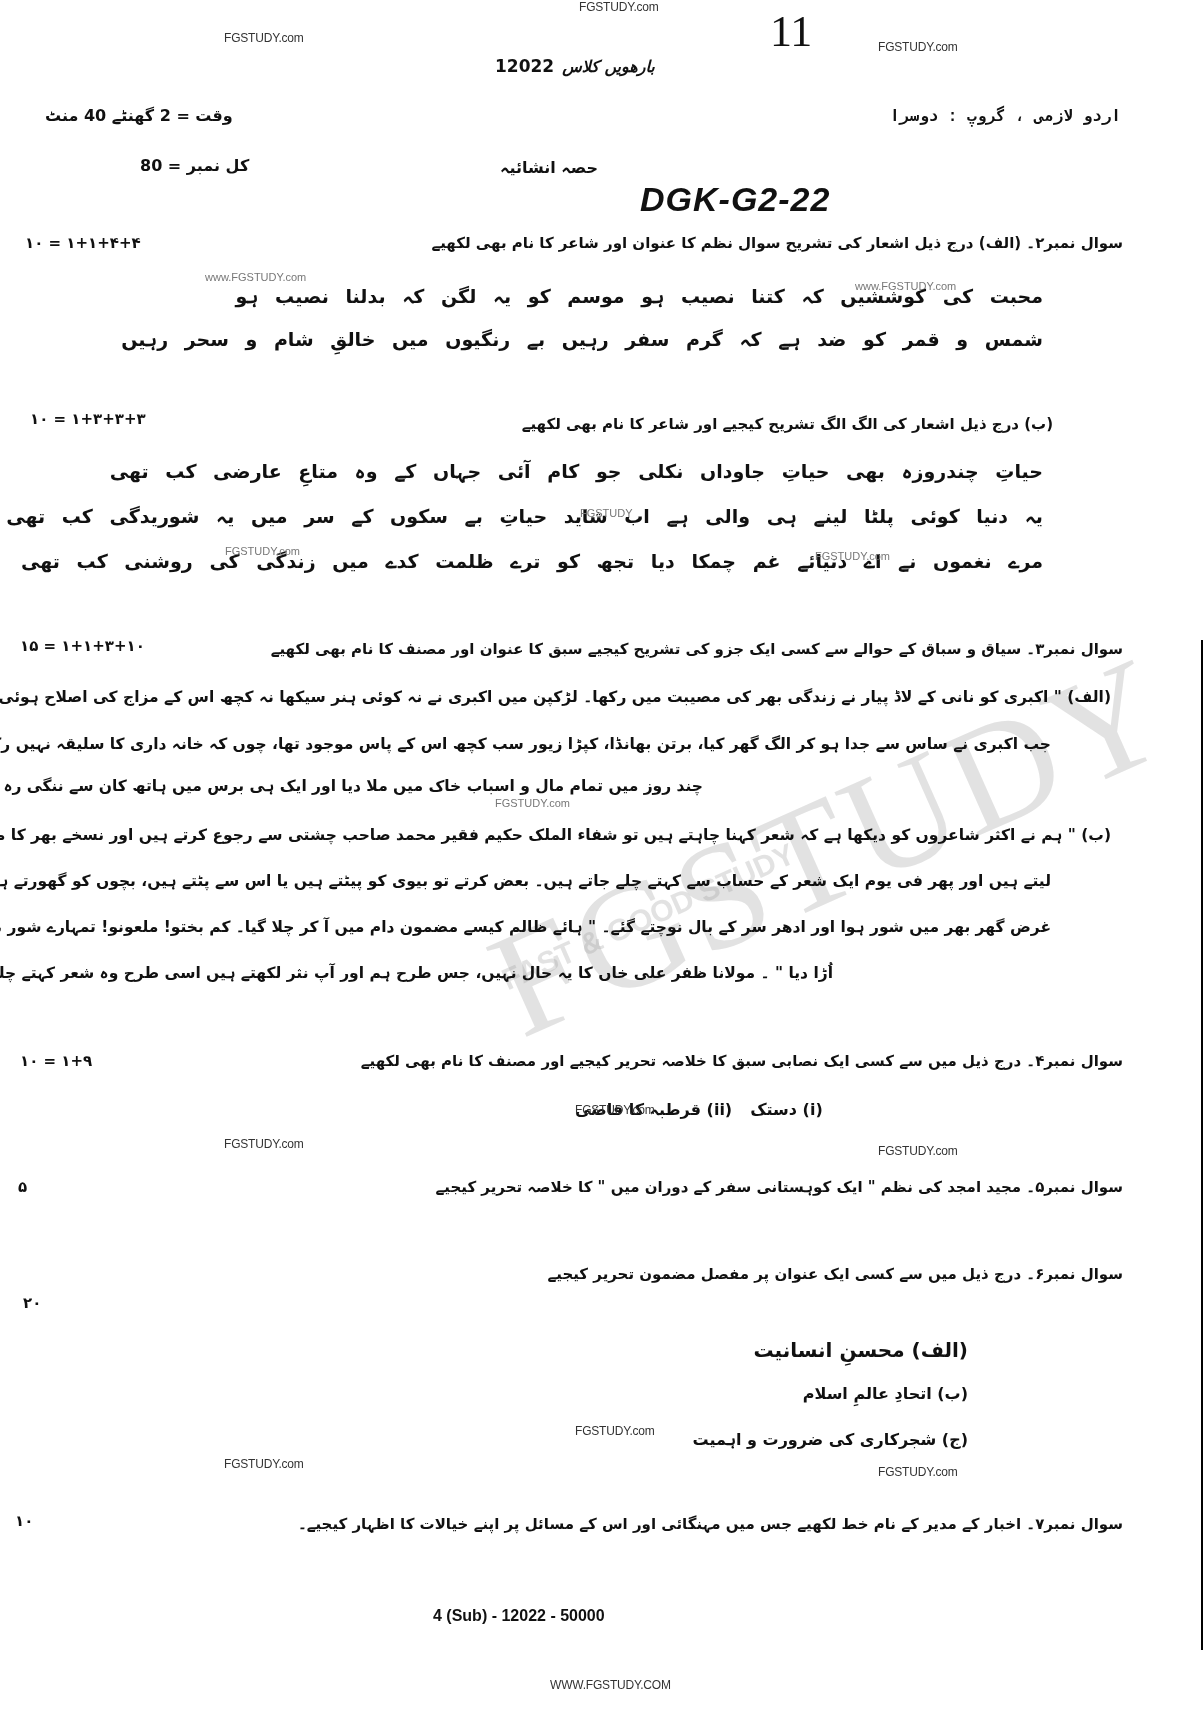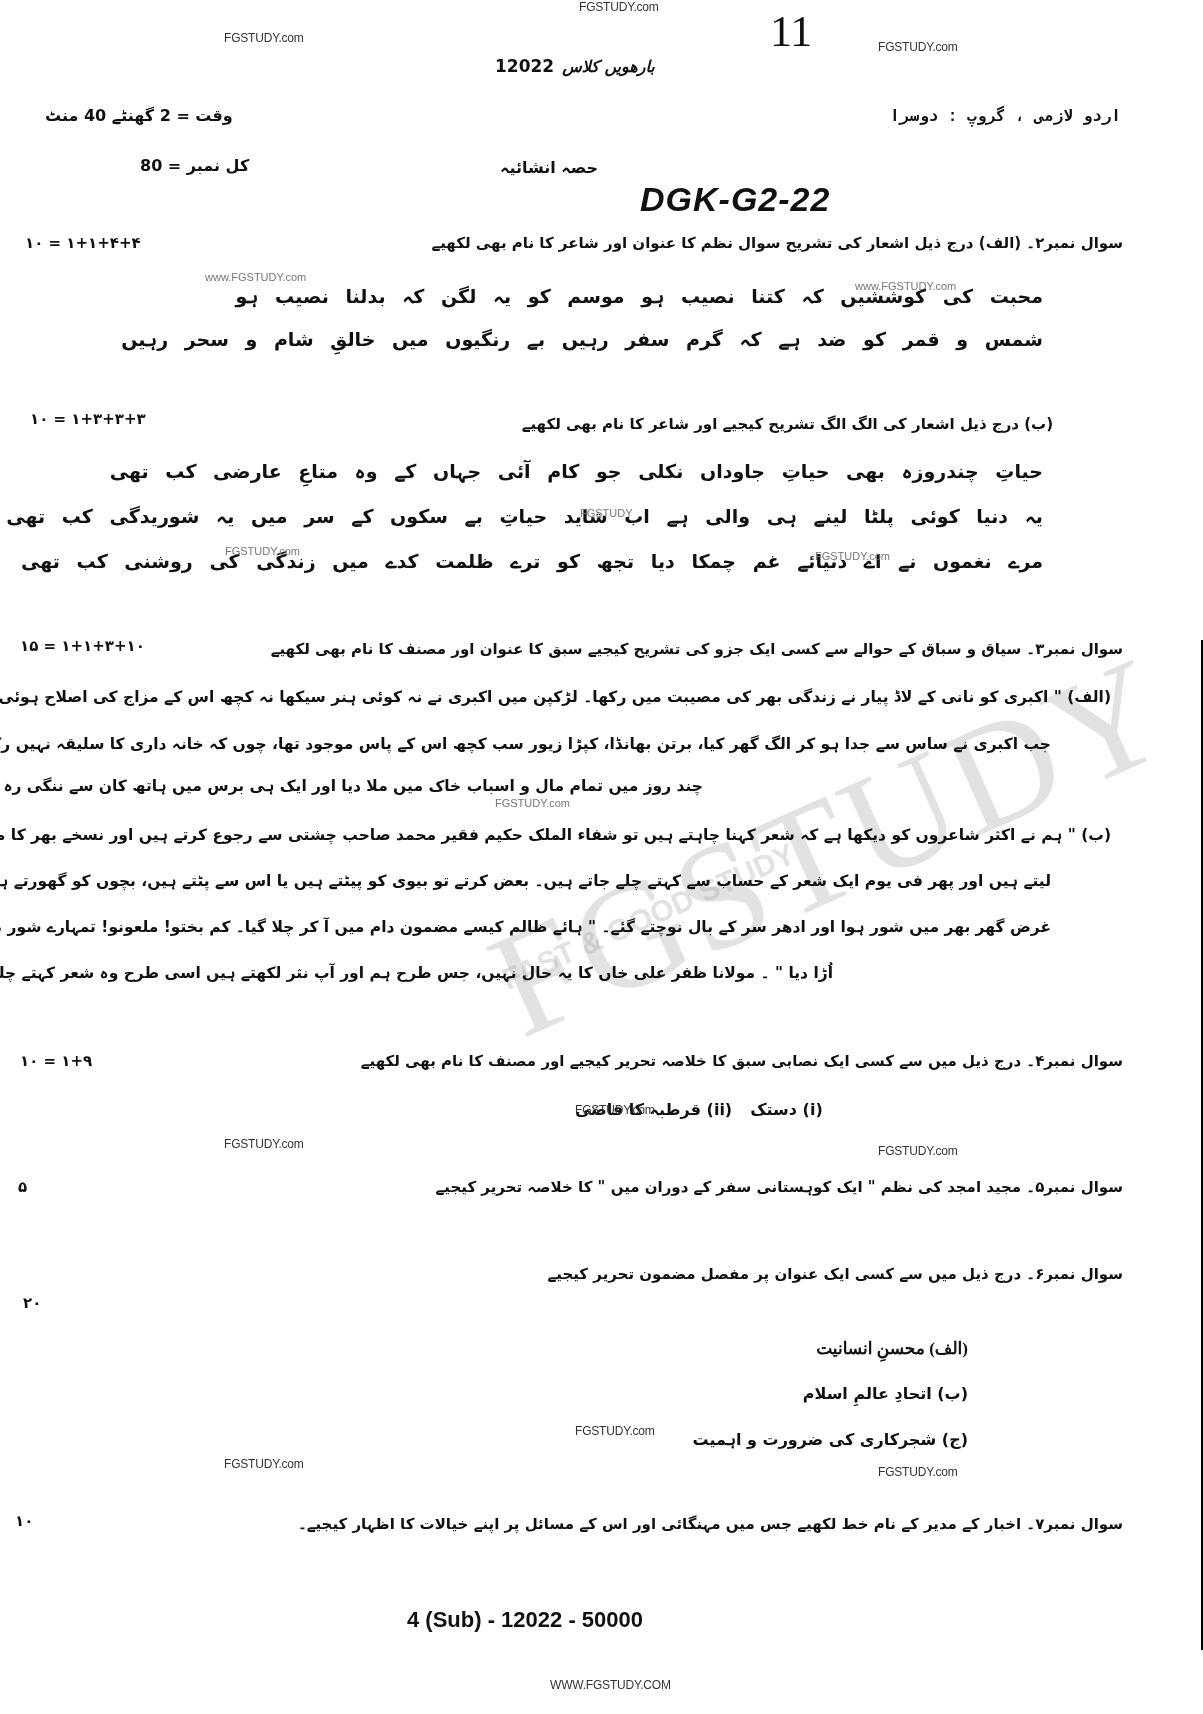--- a/index.html
+++ b/index.html
@@ -101,33 +101,33 @@
 </div>
 <div class="abs wm" style="left:575px; top:1103px;">FGSTUDY.com</div>
 <div class="abs wm" style="left:224px; top:1137px;">FGSTUDY.com</div>
 <div class="abs wm" style="left:878px; top:1144px;">FGSTUDY.com</div>
 
 <div class="abs num" style="left:18px; top:1178px;">۵</div>
 <div class="abs qhead" style="right:80px; top:1178px;">سوال نمبر۵۔ مجید امجد کی نظم " ایک کوہستانی سفر کے دوران میں " کا خلاصہ تحریر کیجیے</div>
 
 <div class="abs num" style="left:23px; top:1262px;margin-top:32px;">۲۰</div>
 <div class="abs qhead" style="right:80px; top:1265px;">سوال نمبر۶۔ درج ذیل میں سے کسی ایک عنوان پر مفصل مضمون تحریر کیجیے</div>
-<div class="abs ur" style="right:235px; top:1338px; font-size:17px;font-family:Liberation Serif, serif;">
+<div class="abs ur" style="right:235px; top:1338px; font-size:20px;">
   <span>(الف)</span>
   <span>محسنِ انسانیت</span>
 </div>
 <div class="abs ur" style="right:235px; top:1384px; font-size:16px;">
   <span>(ب)</span>
   <span>اتحادِ عالمِ اسلام</span>
 </div>
 <div class="abs ur" style="right:235px; top:1430px; font-size:16px;">
   <span>(ج)</span>
   <span>شجرکاری کی ضرورت و اہمیت</span>
 </div>
 <div class="abs wm" style="left:575px; top:1424px;">FGSTUDY.com</div>
 <div class="abs wm" style="left:224px; top:1457px;">FGSTUDY.com</div>
 <div class="abs wm" style="left:878px; top:1465px;">FGSTUDY.com</div>
 
 <div class="abs num" style="left:15px; top:1512px;">۱۰</div>
 <div class="abs qhead" style="right:80px; top:1515px;">سوال نمبر۷۔ اخبار کے مدیر کے نام خط لکھیے جس میں مہنگائی اور اس کے مسائل پر اپنے خیالات کا اظہار کیجیے۔</div>
 
-<div class="abs" style="left:407px; top:1607px; font-family:'Liberation Sans', sans-serif; font-weight:bold; font-size:22px;">4 (Sub) - 12022 - 50000</div>
+<div class="abs" style="left:433px; top:1607px; font-family:'Liberation Sans', sans-serif; font-weight:bold; font-size:16px;">4 (Sub) - 12022 - 50000</div>
 <div class="abs wm" style="left:550px; top:1678px;">WWW.FGSTUDY.COM</div>
 
 </body></html>

